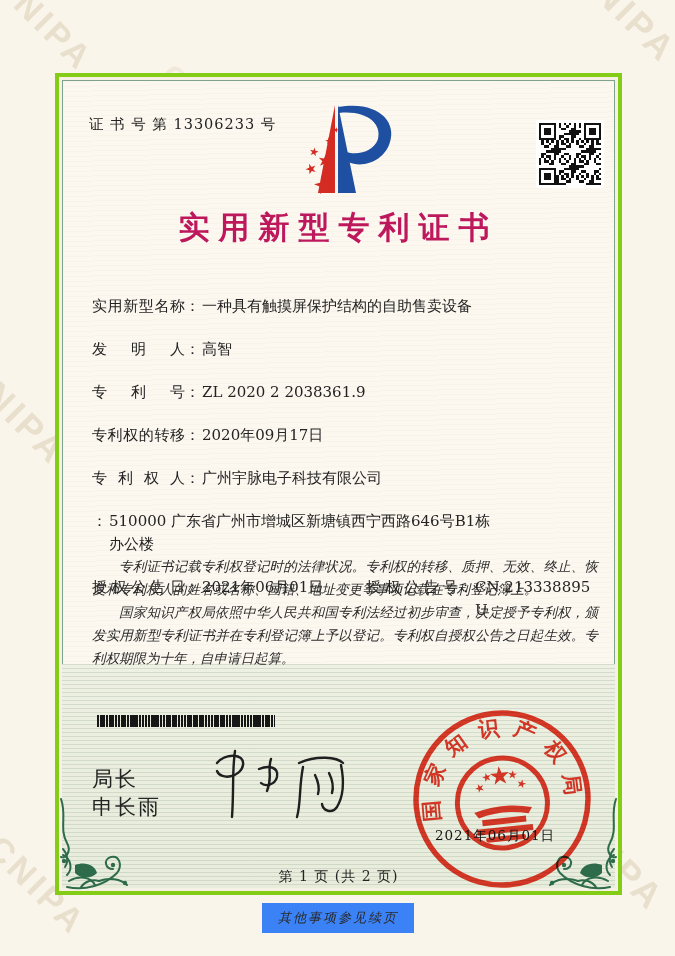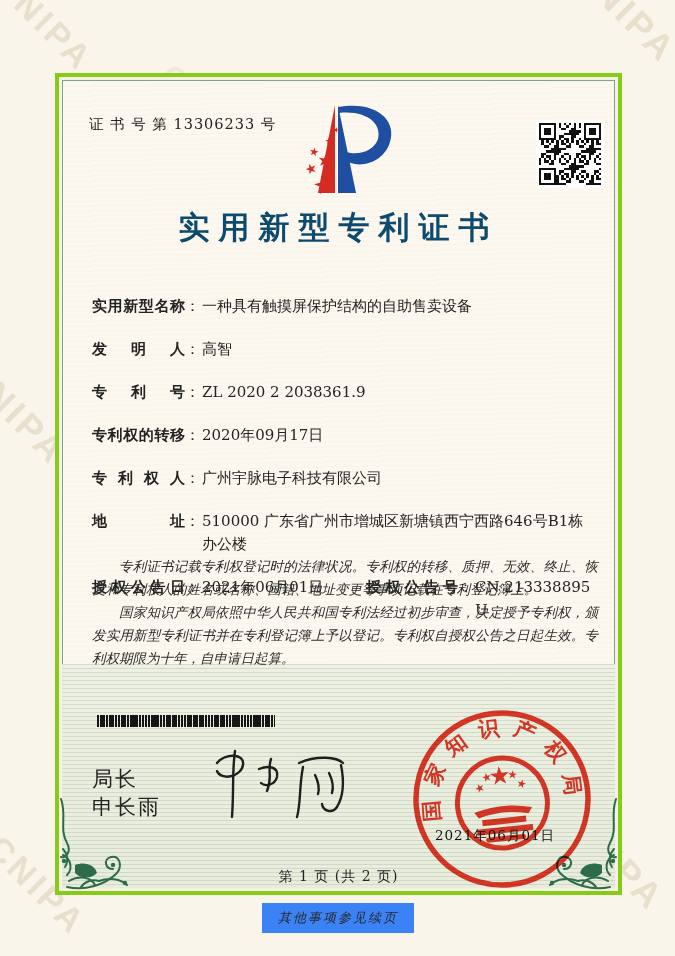--- a/index.html
+++ b/index.html
@@ -43,29 +43,29 @@
   .corner.bl{left:-4px;bottom:-4px;}
   .corner.br{right:-4px;bottom:-4px;transform:scaleX(-1);}
 
   
   .cert-no{position:absolute;left:30px;top:38px;font-size:14.5px;letter-spacing:1px;}
   .logo{position:absolute;left:222px;top:22px;width:122px;height:102px;}
   .qr{position:absolute;left:477px;top:43px;width:62px;height:62px;background:#fff;padding:3px;}
   .qr svg{width:100%;height:100%;display:block;}
   .title{
     position:absolute;left:0;right:0;top:130px;text-align:center;
-    font-size:31px;font-weight:700;letter-spacing:9px;color:#0c4a6e;
+    font-size:31px;font-weight:700;letter-spacing:9px;color:#be185d;
   }
 
   
   .fields{position:absolute;left:33px;top:218px;width:500px;font-size:15px;line-height:23px;}
   .frow{display:flex;margin-bottom:20px;position:relative;}
   .flabel{
     display:inline-block;width:93px;flex:0 0 93px;
-    text-align:justify;text-align-last:justify;font-weight:bold;
+    text-align:justify;text-align-last:justify;
   }
   .fcolon{flex:0 0 auto;}
   .fvalue{margin-left:2px;}
   .frow.addr .fvalue{width:382px;}
   .frow.grant{margin-bottom:0;}
   .grant-right{position:absolute;left:258px;top:0;display:flex;}
   .grant-right .flabel{width:92px;flex:0 0 92px;padding-left:16px;}
 
   
   .body-text{
@@ -413,21 +413,20 @@
         <span class="flabel">专利权的转移</span>
           <span class="fcolon">：</span>
         <span class="fvalue">2020年09月17日</span>
       </div>
       <div class="frow">
         <span class="flabel">专利权人</span>
           <span class="fcolon">：</span>
         <span class="fvalue">广州宇脉电子科技有限公司</span>
       </div>
       <div class="frow addr">
-        <span class="flabel">地址</span>
           <span class="fcolon">：</span>
         <span class="fvalue">510000 广东省广州市增城区新塘镇西宁西路646号B1栋办公楼</span>
       </div>
       <div class="frow grant">
         <span class="flabel">授权公告日</span>
           <span class="fcolon">：</span>
         <span class="fvalue">2021年06月01日</span>
         <span class="grant-right">
           <span class="flabel">授权公告号</span>
             <span class="fcolon">：</span>

